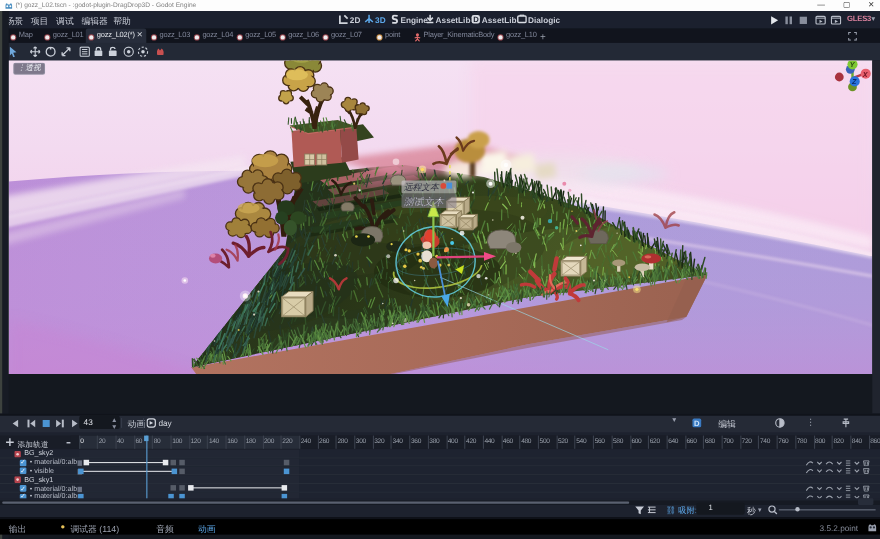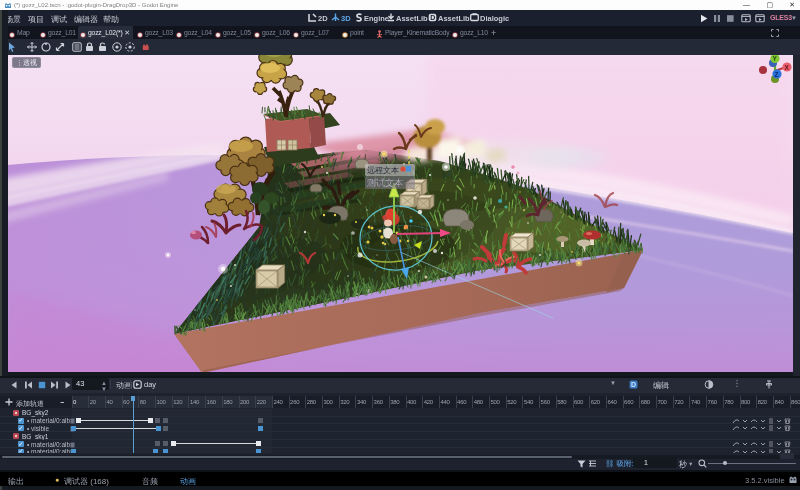--- a/index.html
+++ b/index.html
@@ -8,21 +8,21 @@
 #titlebar{left:0;top:0;width:800px;height:10px;background:#fdfdfd;color:#444;}
 #titlebar .ttext{position:absolute;left:14px;top:1.5px;font-size:6px;color:#808080;letter-spacing:0px;}
 .winbtn{position:absolute;top:0px;color:#333;font-size:7px;line-height:9px;}
 #menubar{left:0;top:10px;width:800px;height:16px;background:#1b202e;font-size:8px;}
 .mitem{position:absolute;top:4px;color:#c8ccd6;}
 #tabbar{left:0;top:26px;width:800px;height:13px;background:#11141d;}
 .tab{position:absolute;top:1px;height:12px;color:#81879a;font-size:6.8px;letter-spacing:-0.2px;line-height:12px;white-space:nowrap;}
 .tab.active{background:#272d3b;color:#e2e5ea;top:0;height:13px;line-height:13px;border-radius:2px 2px 0 0;}
 .sicon{display:inline-block;width:2.6px;height:2.6px;border-radius:50%;border:2px solid #efecee;background:#20242e;box-shadow:0 0 0 0.8px #96424a;vertical-align:-1.5px;margin-right:3px;}
 #toolbar{left:0;top:39px;width:800px;height:16px;background:#232936;color:#c5cad4;font-size:8px;}
-#viewport{left:8px;top:55px;width:785px;height:317px;background:#e8d5ee;overflow:hidden;}
+#viewport{left:8px;top:55px;width:785px;height:285px;background:#e8d5ee;overflow:hidden;font-style:italic;}
 #leftstrip{left:0;top:10px;width:8px;height:480px;background:#171b24;}
 #leftedge{left:0;top:10px;width:2px;height:480px;background:#3d423e;}
 #rightstrip{left:793px;top:55px;width:7px;height:321px;background:#20242e;}
 #botpanel{left:0;top:376px;width:800px;height:94px;background:#1d222e;font-size:8px;}
 #statusbar{left:0;top:470px;width:800px;height:16px;background:#000000;color:#9aa0ae;font-size:8px;}
 .cn{font-size:8px;}
 svg{display:block;}
 .trk{position:absolute;left:0;width:800px;height:8px;}
 .trkname{position:absolute;font-size:6.5px;color:#b8bdc8;top:0.5px;white-space:nowrap;}
 .chk{position:absolute;width:6px;height:6px;background:#4b94d2;border-radius:1px;top:1px;}
@@ -2663,23 +2663,23 @@
         <circle cx="3.8" cy="3.8" r="2.8" fill="none" stroke="#b8bdc8" stroke-width="1.1"></circle>
         <path d="M6 6 L8.3 8.3" stroke="#b8bdc8" stroke-width="1.2"></path>
       </svg>
     <div class="abs" style="left:708px;top:87px;width:88px;height:1.2px;background:#6a7180"></div>
     <div class="abs" style="left:723px;top:85px;width:4px;height:4px;border-radius:50%;background:#b8bdc8"></div>
   </div>
   <div id="statusbar" class="abs">
     <div class="abs" style="left:0;top:0;width:800px;height:2px;background:#0e1118"></div>
     <span class="abs cn" style="left:8px;top:6px">输出</span>
     <span class="abs" style="left:55px;top:6px;color:#e8c35a;font-size:7px">●</span>
-    <span class="abs cn" style="left:64px;top:6px">调试器 (168)</span>
+    <span class="abs cn" style="left:64px;top:6px">调试器 (114)</span>
     <span class="abs cn" style="left:142px;top:6px">音频</span>
     <span class="abs cn" style="left:180px;top:6px;color:#5ca7e8">动画</span>
-    <span class="abs" style="left:745px;top:6px;color:#868c9a;font-size:7.5px">3.5.2.visible</span>
+    <span class="abs" style="left:745px;top:6px;color:#868c9a;font-size:7.5px">3.5.2.point</span>
     <svg class="abs" style="left:788px;top:5px" width="10" height="9" viewBox="0 0 10 9">
         <path d="M1.5 8 L1.5 4 Q1.5 1.5 3.2 1.5 L4 2.5 L6 2.5 L6.8 1.5 Q8.5 1.5 8.5 4 L8.5 8 Z" fill="#9aa0ae"></path>
         <circle cx="3.5" cy="4.5" r="1" fill="#262b36"></circle>
         <circle cx="6.5" cy="4.5" r="1" fill="#262b36"></circle>
       </svg>
   </div>
 </div>
 
 </body></html>

